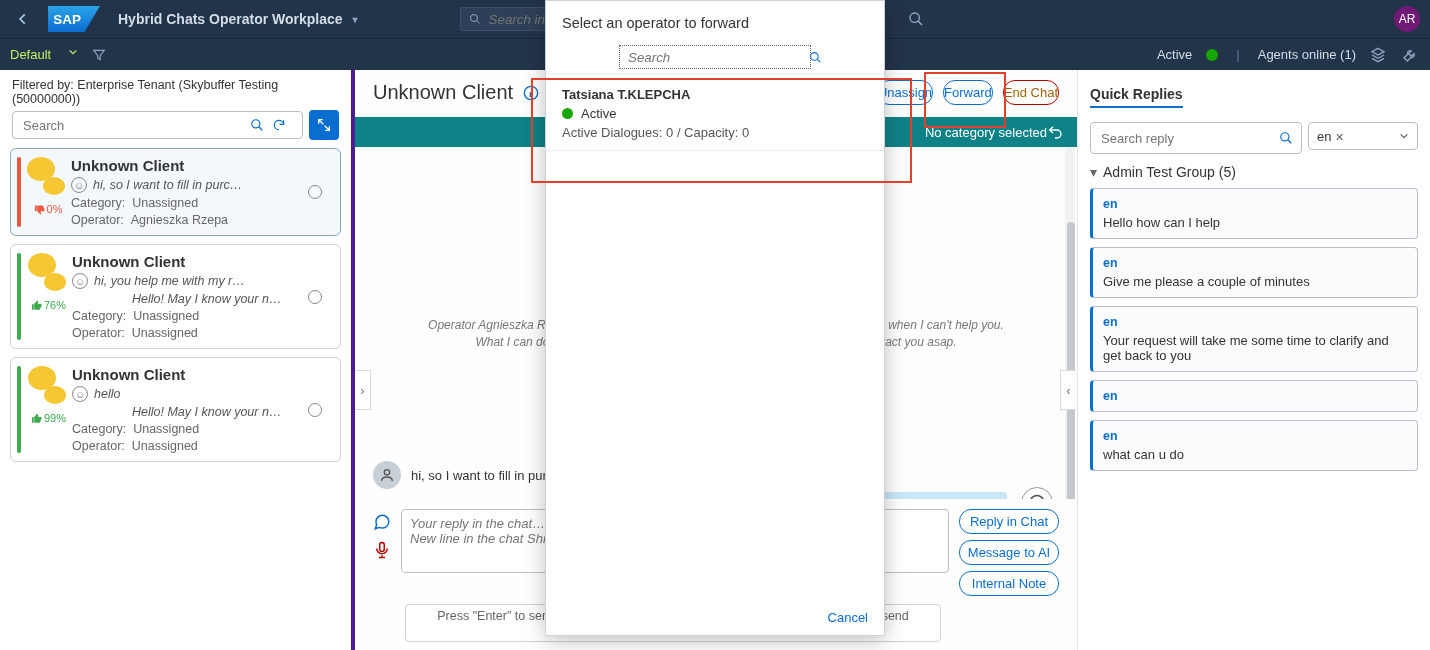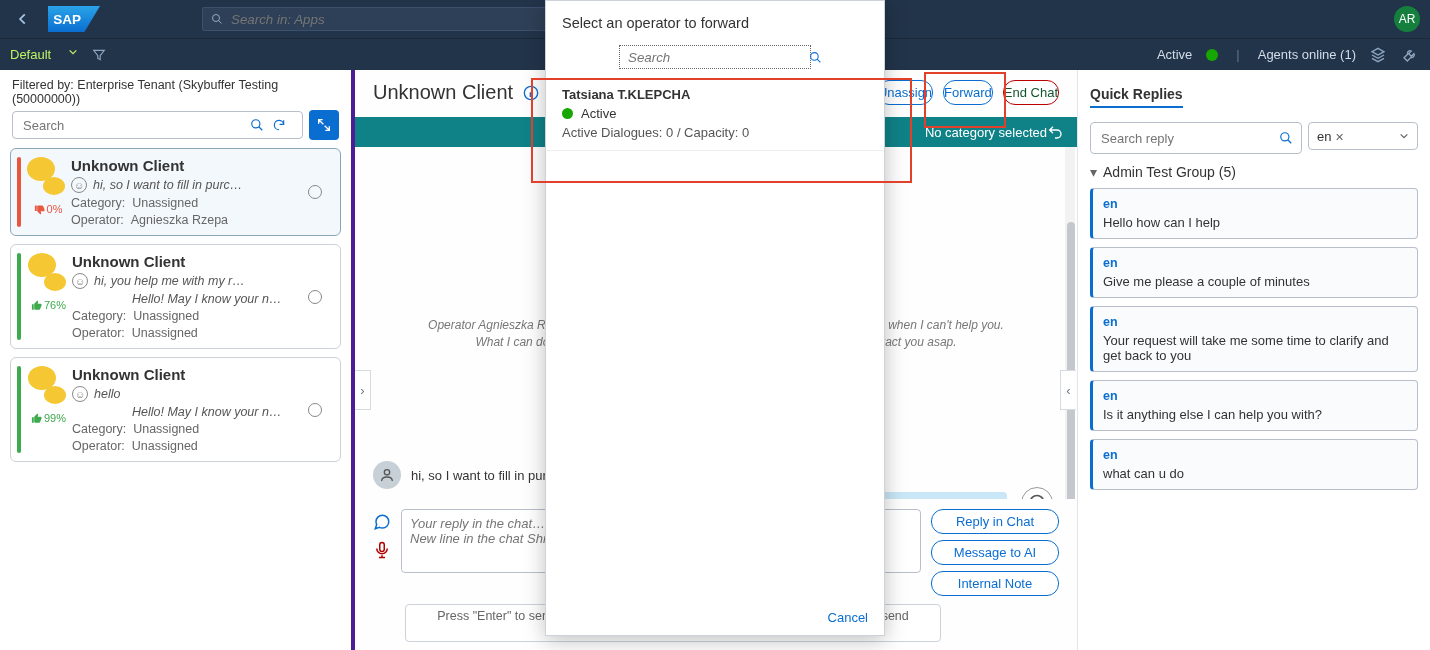--- a/index.html
+++ b/index.html
@@ -49,21 +49,21 @@
     border-radius: 2px;
     display:flex; align-items:center;
     padding: 0 8px;
     margin-left:auto;
   }
   .shellbar .global-search input {
     background: transparent; border:0; color:#c9d6e4; font-style:italic; width:100%; outline:none;
   }
   .shellbar .search-btn { margin-left:8px; width:32px; height:24px; display:flex; align-items:center; justify-content:center; color:#93aac3; cursor:pointer;}
   .shellbar .right { margin-left:auto; display:flex; align-items:center; gap:10px;}
-  .avatar { width:26px;height:26px;border-radius:50%;background:#15803d;color:#fff;display:flex;align-items:center;justify-content:center;font-size:12px;}
+  .avatar { width:26px;height:26px;border-radius:50%;background:#701a75;color:#fff;display:flex;align-items:center;justify-content:center;font-size:12px;}
   
   .subbar {
     background: var(--sap-dark-bg);
     height: 32px;
     display:flex;
     align-items:center;
     padding: 0 10px;
     color:#d4dde7;
     gap:14px;
     border-top:1px solid #1a2838;
@@ -108,40 +108,40 @@
   
   .panel-arrow{ width:16px; height:40px; background:#fff; border:1px solid #d6dbe0; border-left:0; display:flex;align-items:center;justify-content:center;color:#6b778c;position:absolute;left:355px;top:300px;z-index:2; cursor:pointer;}
   .panel-arrow.right-side{left:auto; right:354px; border-left:1px solid #d6dbe0; border-right:0;}
   
   .center { flex:1; display:flex; flex-direction:column; background:#fefefe; position:relative;}
   .center-head { display:flex; align-items:center; padding:10px 18px 0; gap:10px;}
   .center-head h2{ margin:0; font-size:20px; font-weight:400; color:#333;}
   .center-head .info-icon{color:#0a6ed1;}
   .center-head .fill{flex:1;}
   .pill-btn { border:1px solid #0a6ed1; color:#0a6ed1; background:#fff; border-radius:12px; padding:4px 0; font-size:13px; cursor:pointer;}
-  .pill-btn.red{border-color:#bb0000; color:#14532d;}
+  .pill-btn.red{border-color:#bb0000; color:#a16207;}
   .category-bar { margin:12px 0 0; background: #0f8287; color:#fff; height:30px; display:flex; align-items:center; padding:0 14px; font-size:13px; justify-content:flex-end;}
   .category-bar .undo{ font-size:16px; cursor:pointer;}
   .chat-body { flex:1; position:relative; overflow:hidden; padding: 0 18px;}
   .system-msg { text-align:center; color:#777; font-style:italic; font-size:12px; padding-top:170px; line-height:1.4;}
   .bot-msg { position:absolute; right:70px; top:345px; background:#c9e7f6; padding:6px 10px; border-radius:4px; font-size:13px; color:#2b2b2b;}
   .bot-msg::after{content:""; position:absolute; right:-6px; top:10px; border:5px solid transparent; border-left-color:#c9e7f6;}
   .bot-avatar{ position:absolute; right:24px; top:340px; width:32px;height:32px;border-radius:50%;border:1px solid #999;display:flex;align-items:center;justify-content:center;color:#555;}
   .user-row { position:absolute; left:0; bottom:0; right:0; padding:10px 18px; display:flex; align-items:center; gap:10px;}
   .user-row .uavatar{width:28px;height:28px;border-radius:50%;background:#c7d0d7;display:flex;align-items:center;justify-content:center;color:#555;}
   .user-row .utext{color:#333;}
   .scroll-rail{position:absolute;right:2px;top:0;bottom:0;width:10px;background:#f2f2f2;}
   .scroll-thumb{position:absolute;right:2px;top:75px;width:8px;height:310px;background:#c4c8cc;border-radius:4px;}
   
   .compose { padding:10px 18px 4px; display:flex; gap:10px; align-items:flex-start;}
   .compose .tool-col{ display:flex; flex-direction:column; gap:10px; padding-top:4px; color:#0a6ed1;}
   .tool-col .mic{ color:#b30000;}
   .compose textarea{ flex:1; height:64px; border:1px solid #b9bfca; border-radius:4px; padding:6px 8px; resize:none; color:#888; font-style:italic; font-family:inherit; font-size:13px;}
   .compose .btn-col{ display:flex; flex-direction:column; gap:6px;}
-  .compose .btn-col button{ width:128px;}
+  .compose .btn-col button{ width:100px;}
   .footer-hint { padding:4px 18px 8px; display:flex;}
   .footer-hint .hint-btn{ width:calc(100% - 150px); border:1px solid #ccd2d8; border-radius:4px; padding:4px 10px; color:#666; background:#fff; text-align:center; font-size:12.5px; margin-left:32px;}
   
   .rightp { width:353px; flex:0 0 353px; background:#fff; border-left:1px solid #e1e4e8; padding:6px 12px; overflow-y:auto;}
   .rightp h3{ margin:10px 0 8px; font-size:14px; font-weight:600; color:#333; border-bottom:2px solid #0a6ed1; display:inline-block; padding-bottom:4px;}
   .qr-search-row{ display:flex; gap:6px; margin:6px 0 10px;}
   .qr-search-row .searchbox{flex:1;display:flex;align-items:center;border:1px solid #b9bfca;border-radius:4px;height:32px;padding:0 8px;}
   .qr-search-row .searchbox input{border:0;outline:none;flex:1;color:#888;font-size:13px;}
   .lang-sel{ width:110px;border:1px solid #b9bfca;border-radius:4px;height:28px;display:flex;align-items:center;justify-content:space-between;padding:0 8px;color:#333;cursor:pointer;}
   .lang-sel .x{color:#666;font-size:11px;}
@@ -182,20 +182,21 @@
   <span class="logo">
     <svg width="52" height="26" viewBox="0 0 100 50">
         <linearGradient id="g" x1="0" x2="0" y1="0" y2="1">
           <stop offset="0" stop-color="#2aa3e8"></stop>
           <stop offset="1" stop-color="#0a6ed1"></stop>
         </linearGradient>
         <polygon points="0,0 100,0 70,50 0,50" fill="url(#g)"></polygon>
         <text x="10" y="34" fill="#fff" font-size="26" font-weight="bold" font-family="Arial">SAP</text>
       </svg>
   </span>
+  <span class="title chev-down">Hybrid Chats Operator Workplace</span>
   <div class="global-search" style="margin-left:90px;">
     <span style="color:#93aac3;margin-right:6px;">
       <svg width="12" height="12" viewBox="0 0 24 24" fill="none" stroke="currentColor" stroke-width="2">
           <circle cx="10" cy="10" r="7"></circle>
           <path d="M21 21l-6-6"></path>
         </svg>
     </span>
     <input placeholder="Search in: Apps" style="">
   </div>
   <span class="search-btn">
@@ -462,21 +463,20 @@
     <div class="reply-card">
         <div class="lang">en</div>
         <div class="txt">Give me please a couple of minutes</div>
       </div>
     <div class="reply-card">
         <div class="lang">en</div>
         <div class="txt">Your request will take me some time to clarify and get back to you</div>
       </div>
     <div class="reply-card">
         <div class="lang">en</div>
-        <div class="txt">Is it anything else I can help you with?</div>
       </div>
     <div class="reply-card">
         <div class="lang">en</div>
         <div class="txt">what can u do</div>
       </div>
   </div>
 </div>
 
 <div class="modal">
   <div class="m-title">Select an operator to forward</div>

